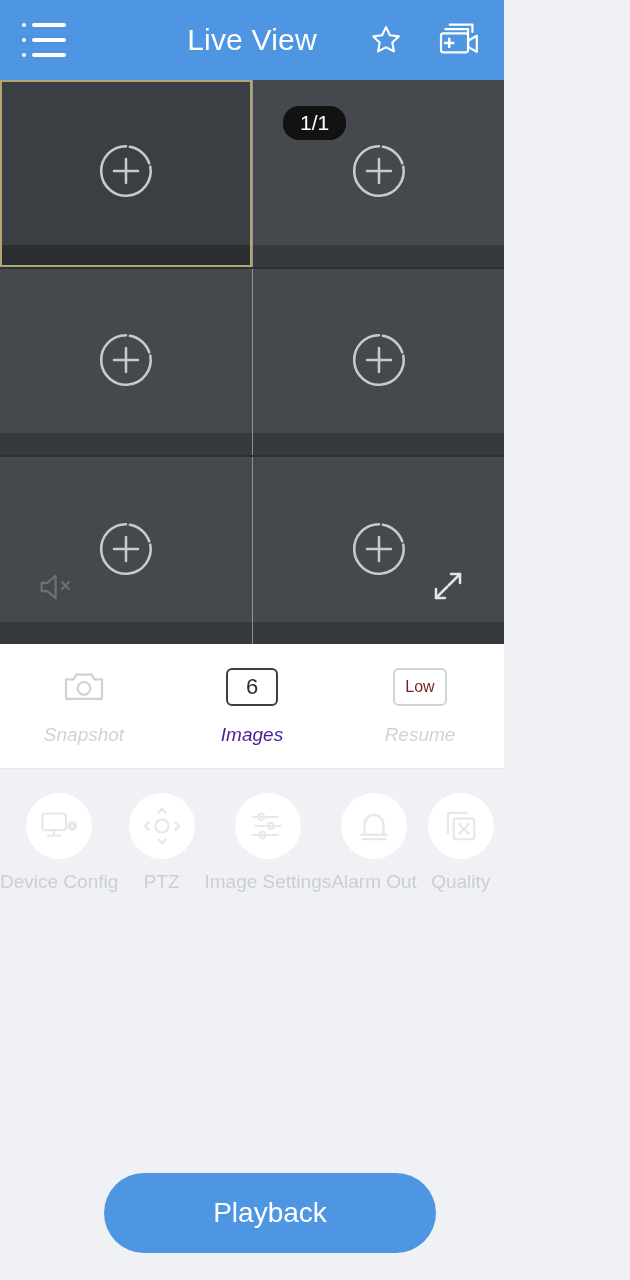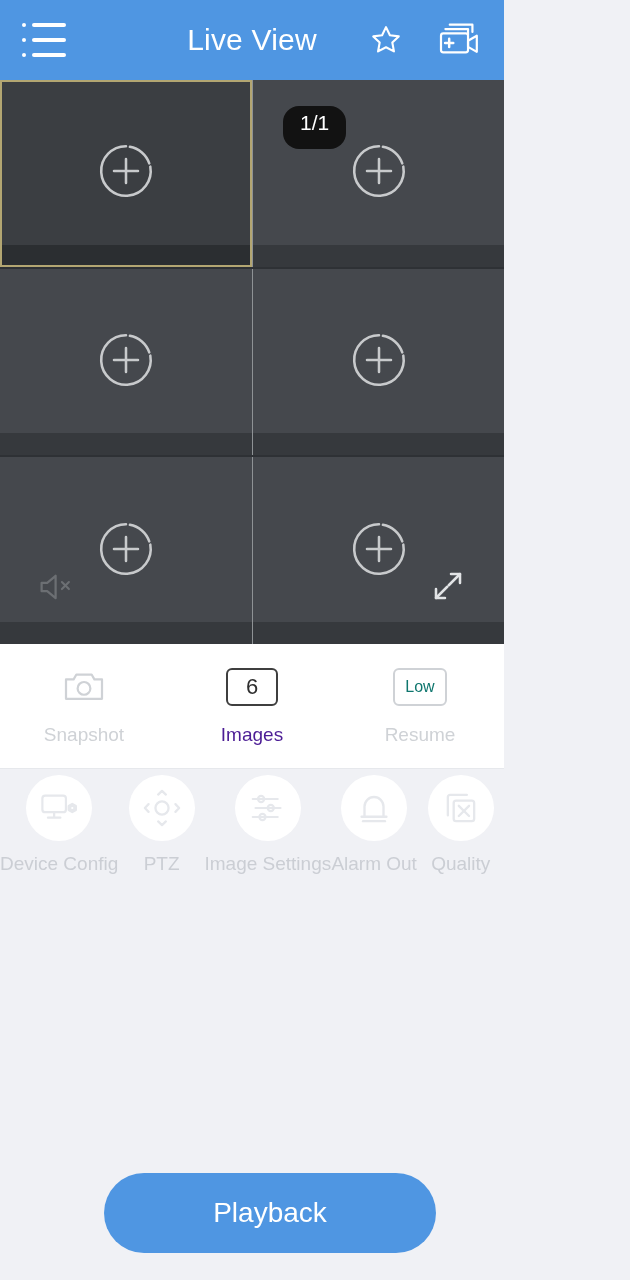--- a/index.html
+++ b/index.html
@@ -54,52 +54,52 @@
   .cell.selected .strip { background: #2b2e31; }
   .cell.selected::after {
     content: ""; position: absolute; inset: 0;
     border: 2px solid #b3a672; pointer-events: none;
   }
   .plus-icon { position: relative; z-index: 2; }
 
   .badge-count {
     position: absolute; top: 26px; left: 283px;
     background: #121212; color: #ffffff;
-    font-size: 21px; padding: 6px 17px 16px; border-radius: 16px;
+    font-size: 21px; padding: 6px 17px 7px; border-radius: 16px;
     z-index: 5; line-height: 1;
   }
   .overlay-mute { position: absolute; left: 36px; bottom: 36px; z-index: 4; }
   .overlay-expand { position: absolute; right: 38px; bottom: 36px; z-index: 4; }
 
   
   .toolbar-primary {
     background: #ffffff; flex: 0 0 125px;
     display: flex; align-items: flex-start; justify-content: space-around;
     padding-top: 22px; border-bottom: 1px solid #e6e8ec;
   }
   .tool {
     width: 126px; display: flex; flex-direction: column;
     align-items: center; gap: 16px; cursor: pointer;
   }
-  .tool .tlabel { font-size: 19px; color: #cfd2d6; white-space: nowrap; }
+  .tool .tlabel { font-size: 19px; color: #cfd2d6; white-space: nowrap; font-style: italic; }
   .tool.enabled .tlabel { color: #4c1d95; }
   .tool .ticon { height: 42px; display: flex; align-items: center; justify-content: center; }
 
   .boxed {
     min-width: 52px; height: 38px; border: 2px solid #cfd2d6; border-radius: 6px;
     display: flex; align-items: center; justify-content: center;
-    font-size: 22px; color: #0f766e; padding: 0 10px;
+    font-size: 22px; color: #7f1d1d; padding: 0 10px;
   }
   .boxed.enabled { border-color: #3f3f3f; color: #2f2f2f; }
   .boxed.small-text { font-size: 16px; }
 
   .toolbar-secondary {
     background: #f0f1f5; flex: 0 0 155px;
     display: flex; align-items: flex-start; justify-content: space-around;
-    padding-top: 6px;
+    padding-top: 24px;
   }
   .tool2 {
     width: 126px; display: flex; flex-direction: column;
     align-items: center; gap: 12px; cursor: pointer;
   }
   .tool2 .circ {
     width: 66px; height: 66px; border-radius: 50%; background: #ffffff;
     display: flex; align-items: center; justify-content: center;
   }
   .tool2 .tlabel2 { font-size: 19px; color: #cbced4; white-space: nowrap; }

